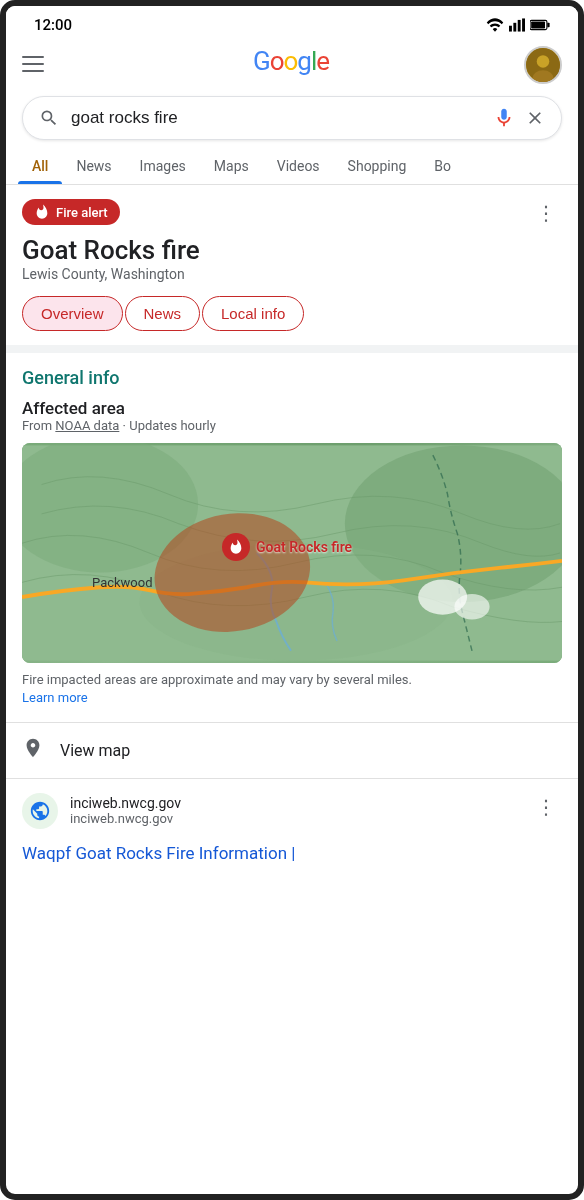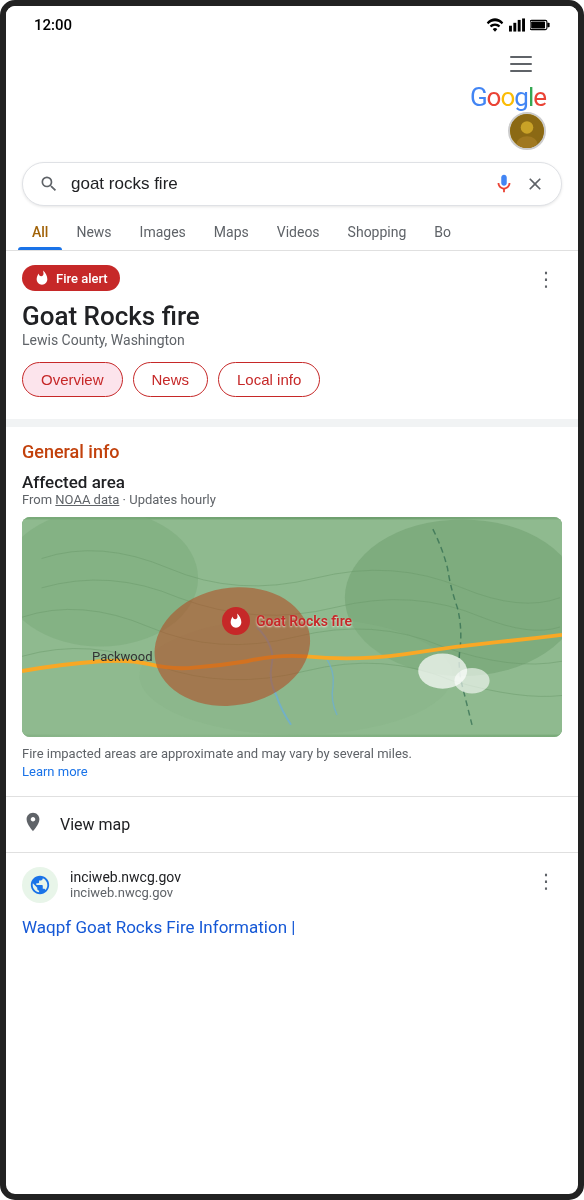--- a/index.html
+++ b/index.html
@@ -37,24 +37,23 @@
       display: flex;
       align-items: center;
       gap: 5px;
     }
     .status-icons svg {
       fill: #000;
     }
     
     .header {
       display: flex;
-      align-items: flex-end;
-      padding: 8px 32px 8px;
-      background: #fff;
-      flex-direction: column;
+      align-items: flex-start;
+      padding: 8px 16px 8px;
+      background: #fff;
     }
     .menu-icon {
       width: 36px;
       height: 36px;
       display: flex;
       flex-direction: column;
       justify-content: center;
       gap: 5px;
       cursor: pointer;
     }
@@ -160,21 +159,21 @@
       border-radius: 3px 3px 0 0;
     }
     
     .content {
       overflow-y: auto;
       height: calc(1200px - 200px);
     }
     
     .fire-card {
       background: #fff;
-      padding: 14px 16px 8px;
+      padding: 14px 16px 0;
     }
     .fire-alert-badge {
       display: inline-flex;
       align-items: center;
       gap: 6px;
       background: #c62828;
       color: #fff;
       font-size: 13px;
       font-weight: 500;
       padding: 5px 12px;
@@ -203,21 +202,21 @@
     .three-dots {
       color: #5f6368;
       font-size: 20px;
       cursor: pointer;
       padding: 4px 6px;
       line-height: 1;
     }
     
     .pill-tabs {
       display: flex;
-      gap: 10px;
+      gap: 2px;
       padding: 14px 0 14px;
     }
     .pill {
       padding: 8px 18px;
       border-radius: 20px;
       font-size: 15px;
       cursor: pointer;
       border: 1.5px solid #c62828;
       color: #c62828;
       background: #fff;
@@ -232,21 +231,21 @@
       background: #f1f3f4;
     }
     
     .section {
       padding: 14px 16px;
       background: #fff;
     }
     .section-title {
       font-size: 18px;
       font-weight: 500;
-      color: #c2410c;
+      color: #0f766e;
       margin-bottom: 10px;
     }
     .affected-area-title {
       font-size: 17px;
       font-weight: 500;
       color: #202124;
     }
     .affected-area-source {
       font-size: 13px;
       color: #5f6368;

